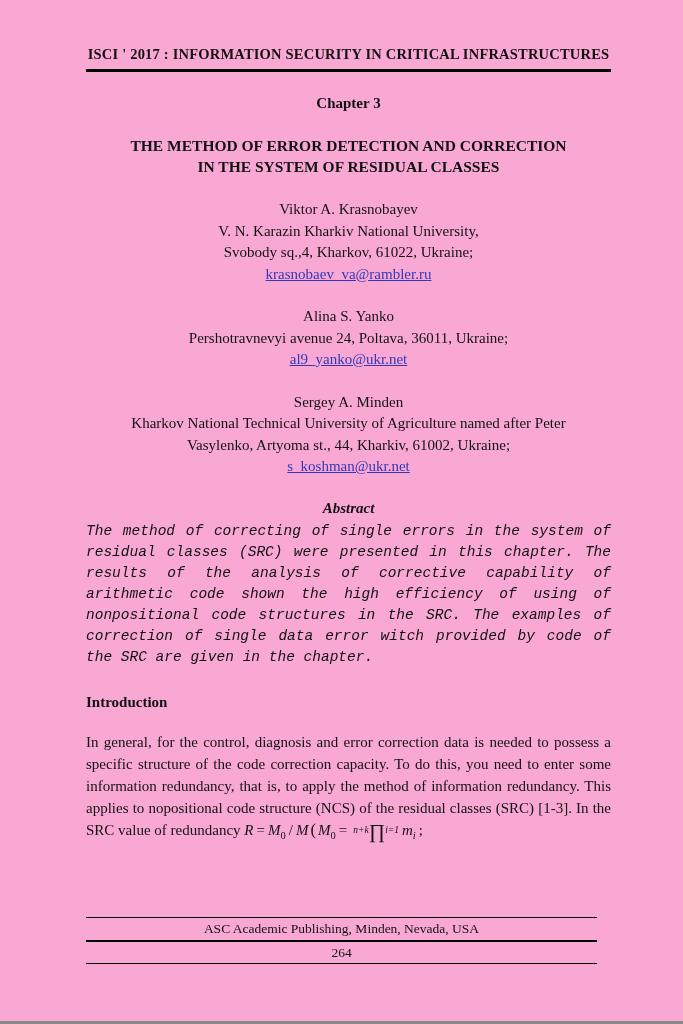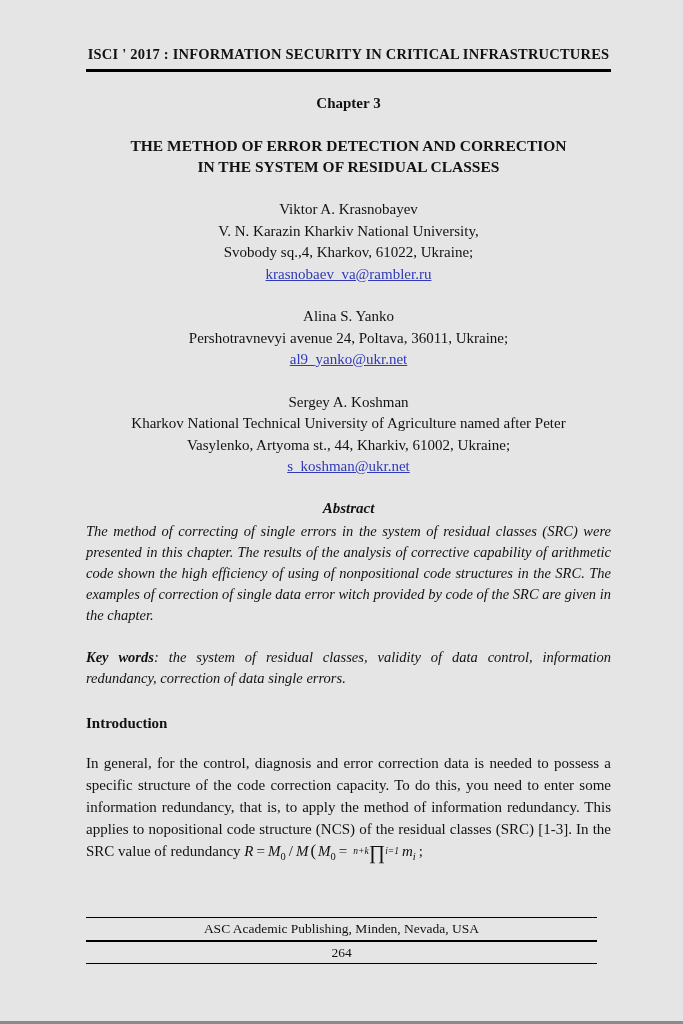--- a/index.html
+++ b/index.html
@@ -5,21 +5,21 @@
   html, body {
     margin: 0;
     padding: 0;
     background: #ffffff;
   }
   .page {
     position: relative;
     width: 683px;
     height: 1024px;
     box-sizing: border-box;
-    background: #e5e5e5;
+    background: #f9a8d4;
     outline: 1px solid #d8d8d8;
     padding: 46px 72px 0 86px;
     font-family: "Liberation Serif", serif;
     color: #121212;
     overflow: hidden;
   }
   .running-header {
     text-align: center;
     font-weight: bold;
     font-size: 14.5px;
@@ -62,20 +62,21 @@
     font-style: italic;
     font-size: 15px;
     margin-top: 22px;
   }
   .abstract-par {
     font-style: italic;
     font-size: 14.5px;
     line-height: 21px;
     text-align: justify;
     margin: 4px 0 0 0;
+    font-family: Liberation Mono, monospace;
   }
   .keywords-par {
     font-style: italic;
     font-size: 14.5px;
     line-height: 21px;
     text-align: justify;
     margin: 21px 0 0 0;
   }
   .keywords-par .kw-label { font-weight: bold; }
   .section-heading {
@@ -172,31 +173,30 @@
     <div><a class="email" href="#">krasnobaev_va@rambler.ru</a></div>
   </div>
 
   <div class="author-block">
     <div>Alina S. Yanko</div>
     <div>Pershotravnevyi avenue 24, Poltava, 36011, Ukraine;</div>
     <div><a class="email" href="#">al9_yanko@ukr.net</a></div>
   </div>
 
   <div class="author-block">
-    <div>Sergey A. Koshman</div>
+    <div>Sergey A. Minden</div>
     <div>Kharkov National Technical University of Agriculture named after Peter</div>
     <div>Vasylenko, Artyoma st., 44, Kharkiv, 61002, Ukraine;</div>
     <div><a class="email" href="#">s_koshman@ukr.net</a></div>
   </div>
 
   <div class="abstract-heading">Abstract</div>
 
   <p class="abstract-par">The method of correcting of single errors in the system of residual classes (SRC) were presented in this chapter. The results of the analysis of corrective capability of arithmetic code shown the high efficiency of using of nonpositional code structures in the SRC. The examples of correction of single data error witch provided by code of the SRC are given in the chapter.</p>
 
-  <p class="keywords-par"><span class="kw-label">Key words</span><span>: the system of residual classes, validity of data control, information redundancy, correction of data single errors.</span></p>
 
   <div class="section-heading">Introduction</div>
 
   <p class="body-par"><span>In general, for the control, diagnosis and error correction data is needed to possess a specific structure of the code correction capacity. To do this, you need to enter some information redundancy, that is, to apply the method of information redundancy. This applies to nopositional code structure (NCS) of the residual classes (SRC) [1-3]. In the SRC value of redundancy</span>
     <span class="formula">
       <span class="v">R</span><span class="sp">=</span><span class="v">M</span><sub>0</sub><span class="sp">/</span><span class="v">M</span><span class="paren">(</span><span class="v">M</span><sub>0</sub><span class="sp">=</span><span class="bigop">
           <span class="lim">n+k</span>
           <span class="op">∏</span>
           <span class="lim">i=1</span>
         </span><span class="v">m</span><sub><span class="v">i</span></sub><span class="sp">;</span>

